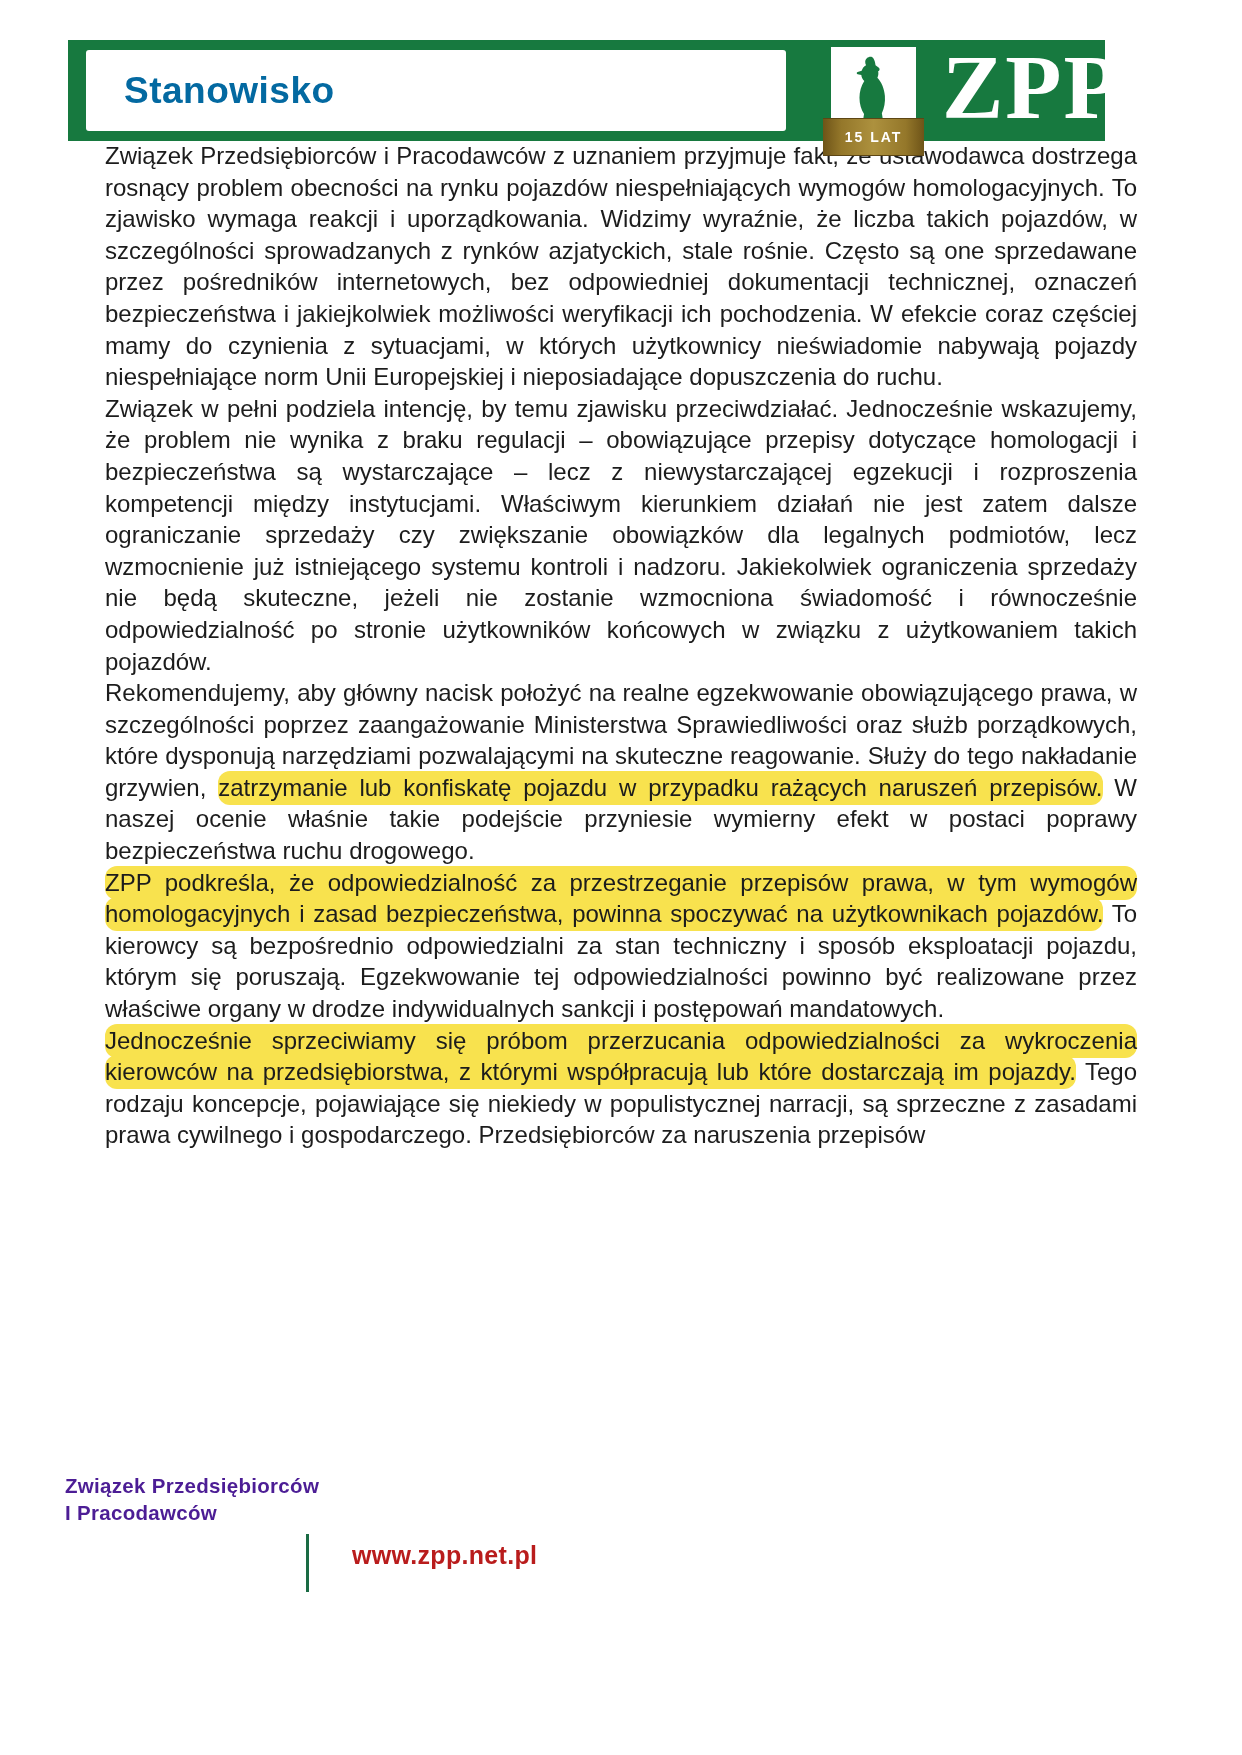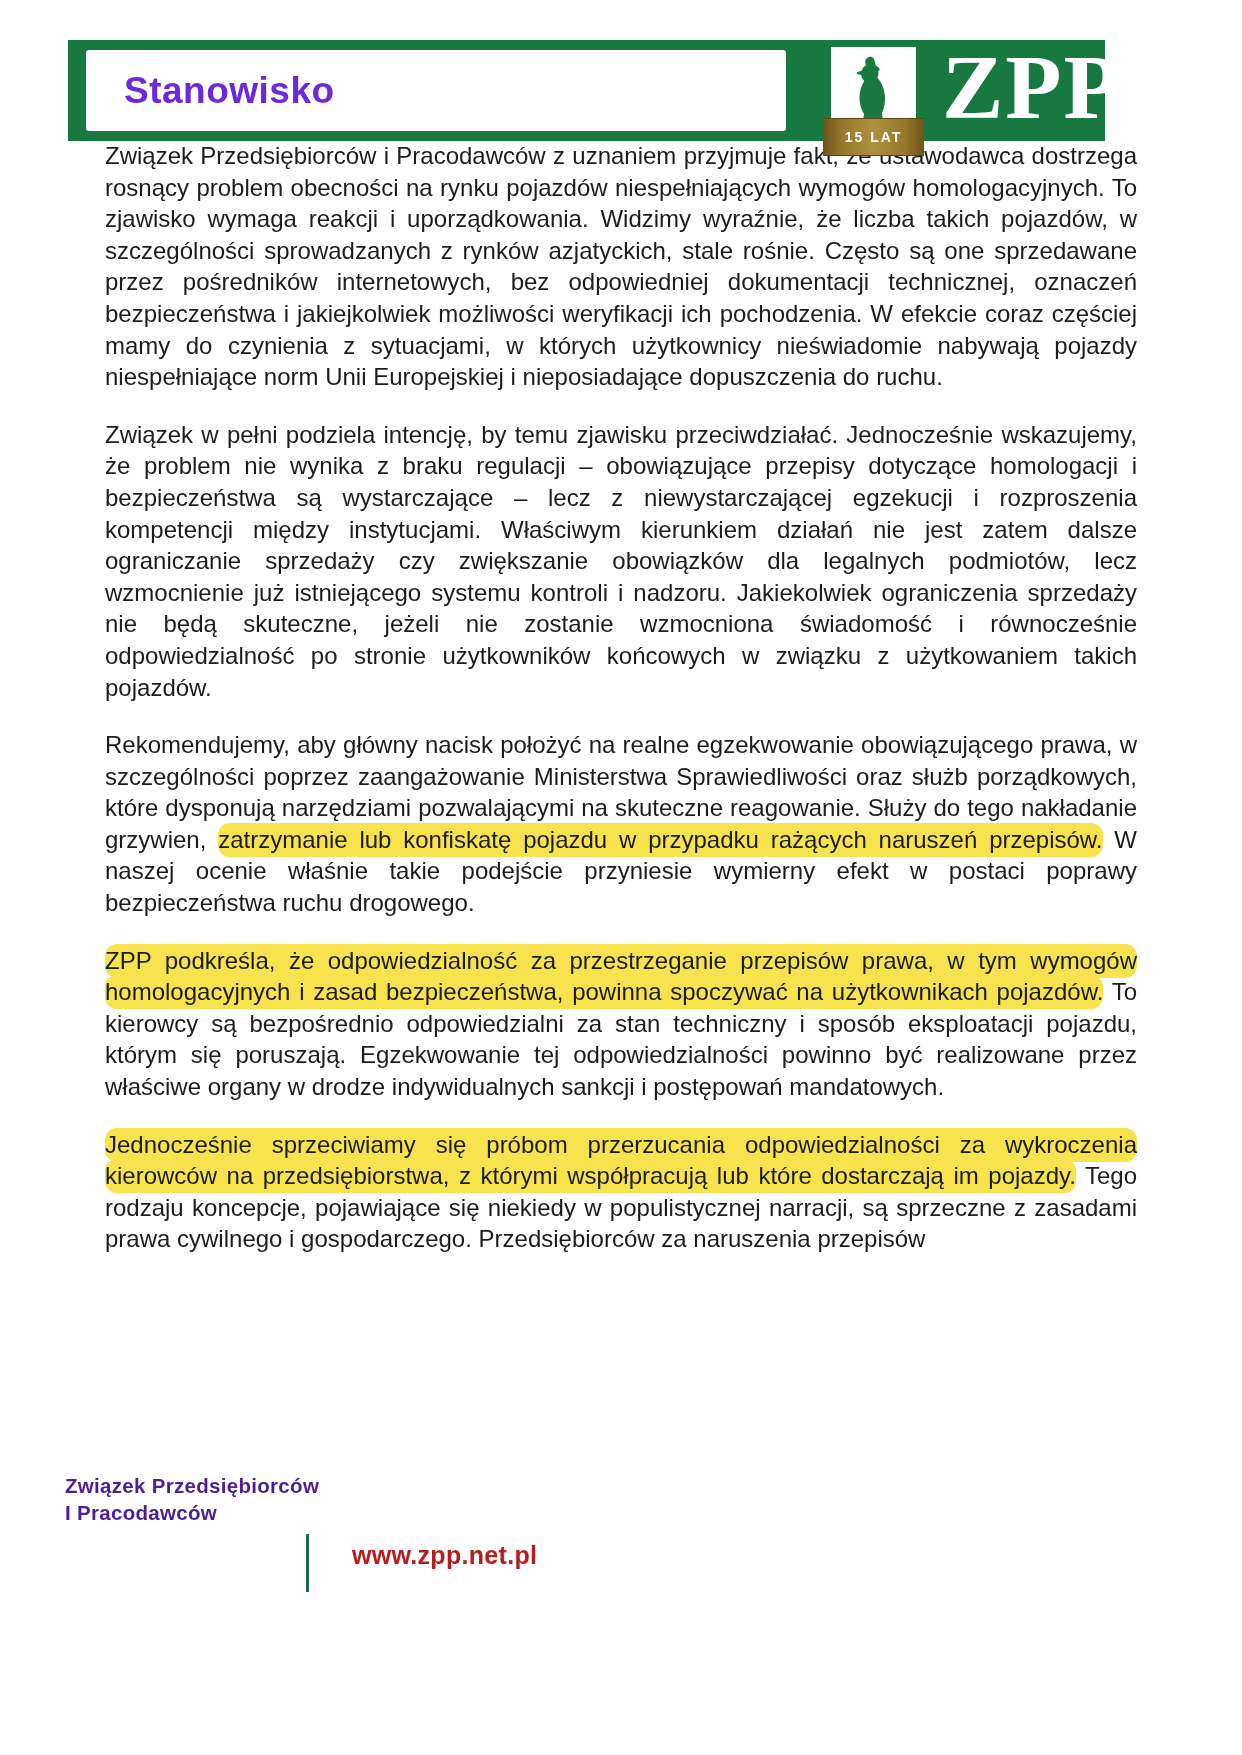--- a/index.html
+++ b/index.html
@@ -20,21 +20,21 @@
   }
   .title-box {
     position:absolute; left:18px; top:10px;
     width:700px; height:81px;
     background:#ffffff; border-radius:3px;
     display:flex; align-items:center;
   }
   .title-box .title {
     padding-left:38px;
     font-size:37px; font-weight:600; letter-spacing:0.5px;
-    color:#6d28d9;
+    color:#0369a1;
   }
   .logo-square {
     position:absolute; left:763px; top:7px;
     width:85px; height:91px;
     background:#ffffff;
     display:flex; align-items:flex-start; justify-content:center;
   }
   .logo-square svg { margin-top:8px; }
   .ribbon {
     position:absolute; left:755px; top:78px;
@@ -58,21 +58,20 @@
   
   .content {
     padding-top:80px;
     padding-left:105px;
     width:1137px; 
   }
   .doc-heading {
     font-size:24px; font-weight:700; color:#111;
   }
   .para {
-    margin-top:26px;
     width:1032px;
     font-size:24px; line-height:31.6px;
     text-align:justify;
     color:#1c1c1c;
   }
   .para:first-of-type { margin-top:32px; }
   mark {
     background:#F8E24E;
     color:inherit;
     padding:3px 0 4px 0;

